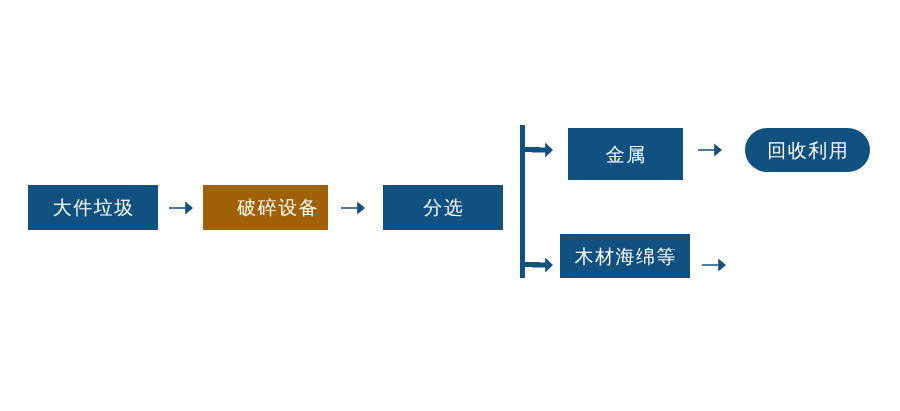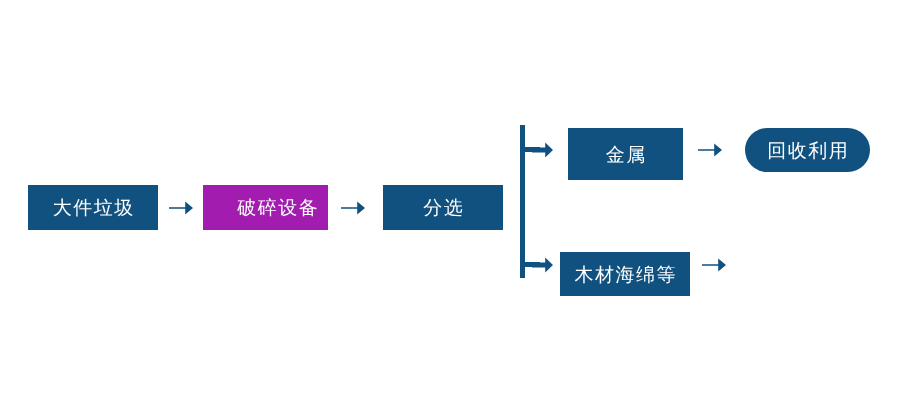--- a/index.html
+++ b/index.html
@@ -27,21 +27,21 @@
     color: #ffffff;
     font-size: 19px;
     font-weight: 500;
     letter-spacing: 1.5px;
     text-indent: 1.5px;
     line-height: 1;
     white-space: nowrap;
     user-select: none;
   }
   .node.blue { background: #11517f; }
-  .node.red  { background: #a21caf; padding-left: 24px; }
+  .node.red  { background: #a16207; padding-left: 24px; }
 
   
   .arrow {
     position: absolute;
     display: block;
     color: #11517f;
     line-height: 0;
   }
   .arrow svg { display: block; }
 
@@ -102,21 +102,21 @@
   <div class="node blue" style="left:568px; top:128px; width:115px; height:52px;">金属</div>
 
   <span class="arrow" style="left:697px; top:139px;">
     <svg width="26" height="22" viewBox="0 0 26 22" aria-hidden="true">
       <path d="M1 10.2 H17.2 V4.6 L25 11 L17.2 17.4 V11.8 H1 Z" fill="#11517f"></path>
     </svg>
   </span>
 
   <div class="node blue" style="left:745px; top:128px; width:125px; height:44px;border-radius:22px;">回收利用</div>
 
-  <div class="node blue" style="left:560px; top:252px; width:130px; height:44px;">木材海绵等</div>
+  <div class="node blue" style="left:560px; top:234px; width:130px; height:44px;">木材海绵等</div>
 
   <span class="arrow" style="left:701px; top:254px;">
     <svg width="26" height="22" viewBox="0 0 26 22" aria-hidden="true">
       <path d="M1 10.2 H17.2 V4.6 L25 11 L17.2 17.4 V11.8 H1 Z" fill="#11517f"></path>
     </svg>
   </span>
 
 
 </div>
 

